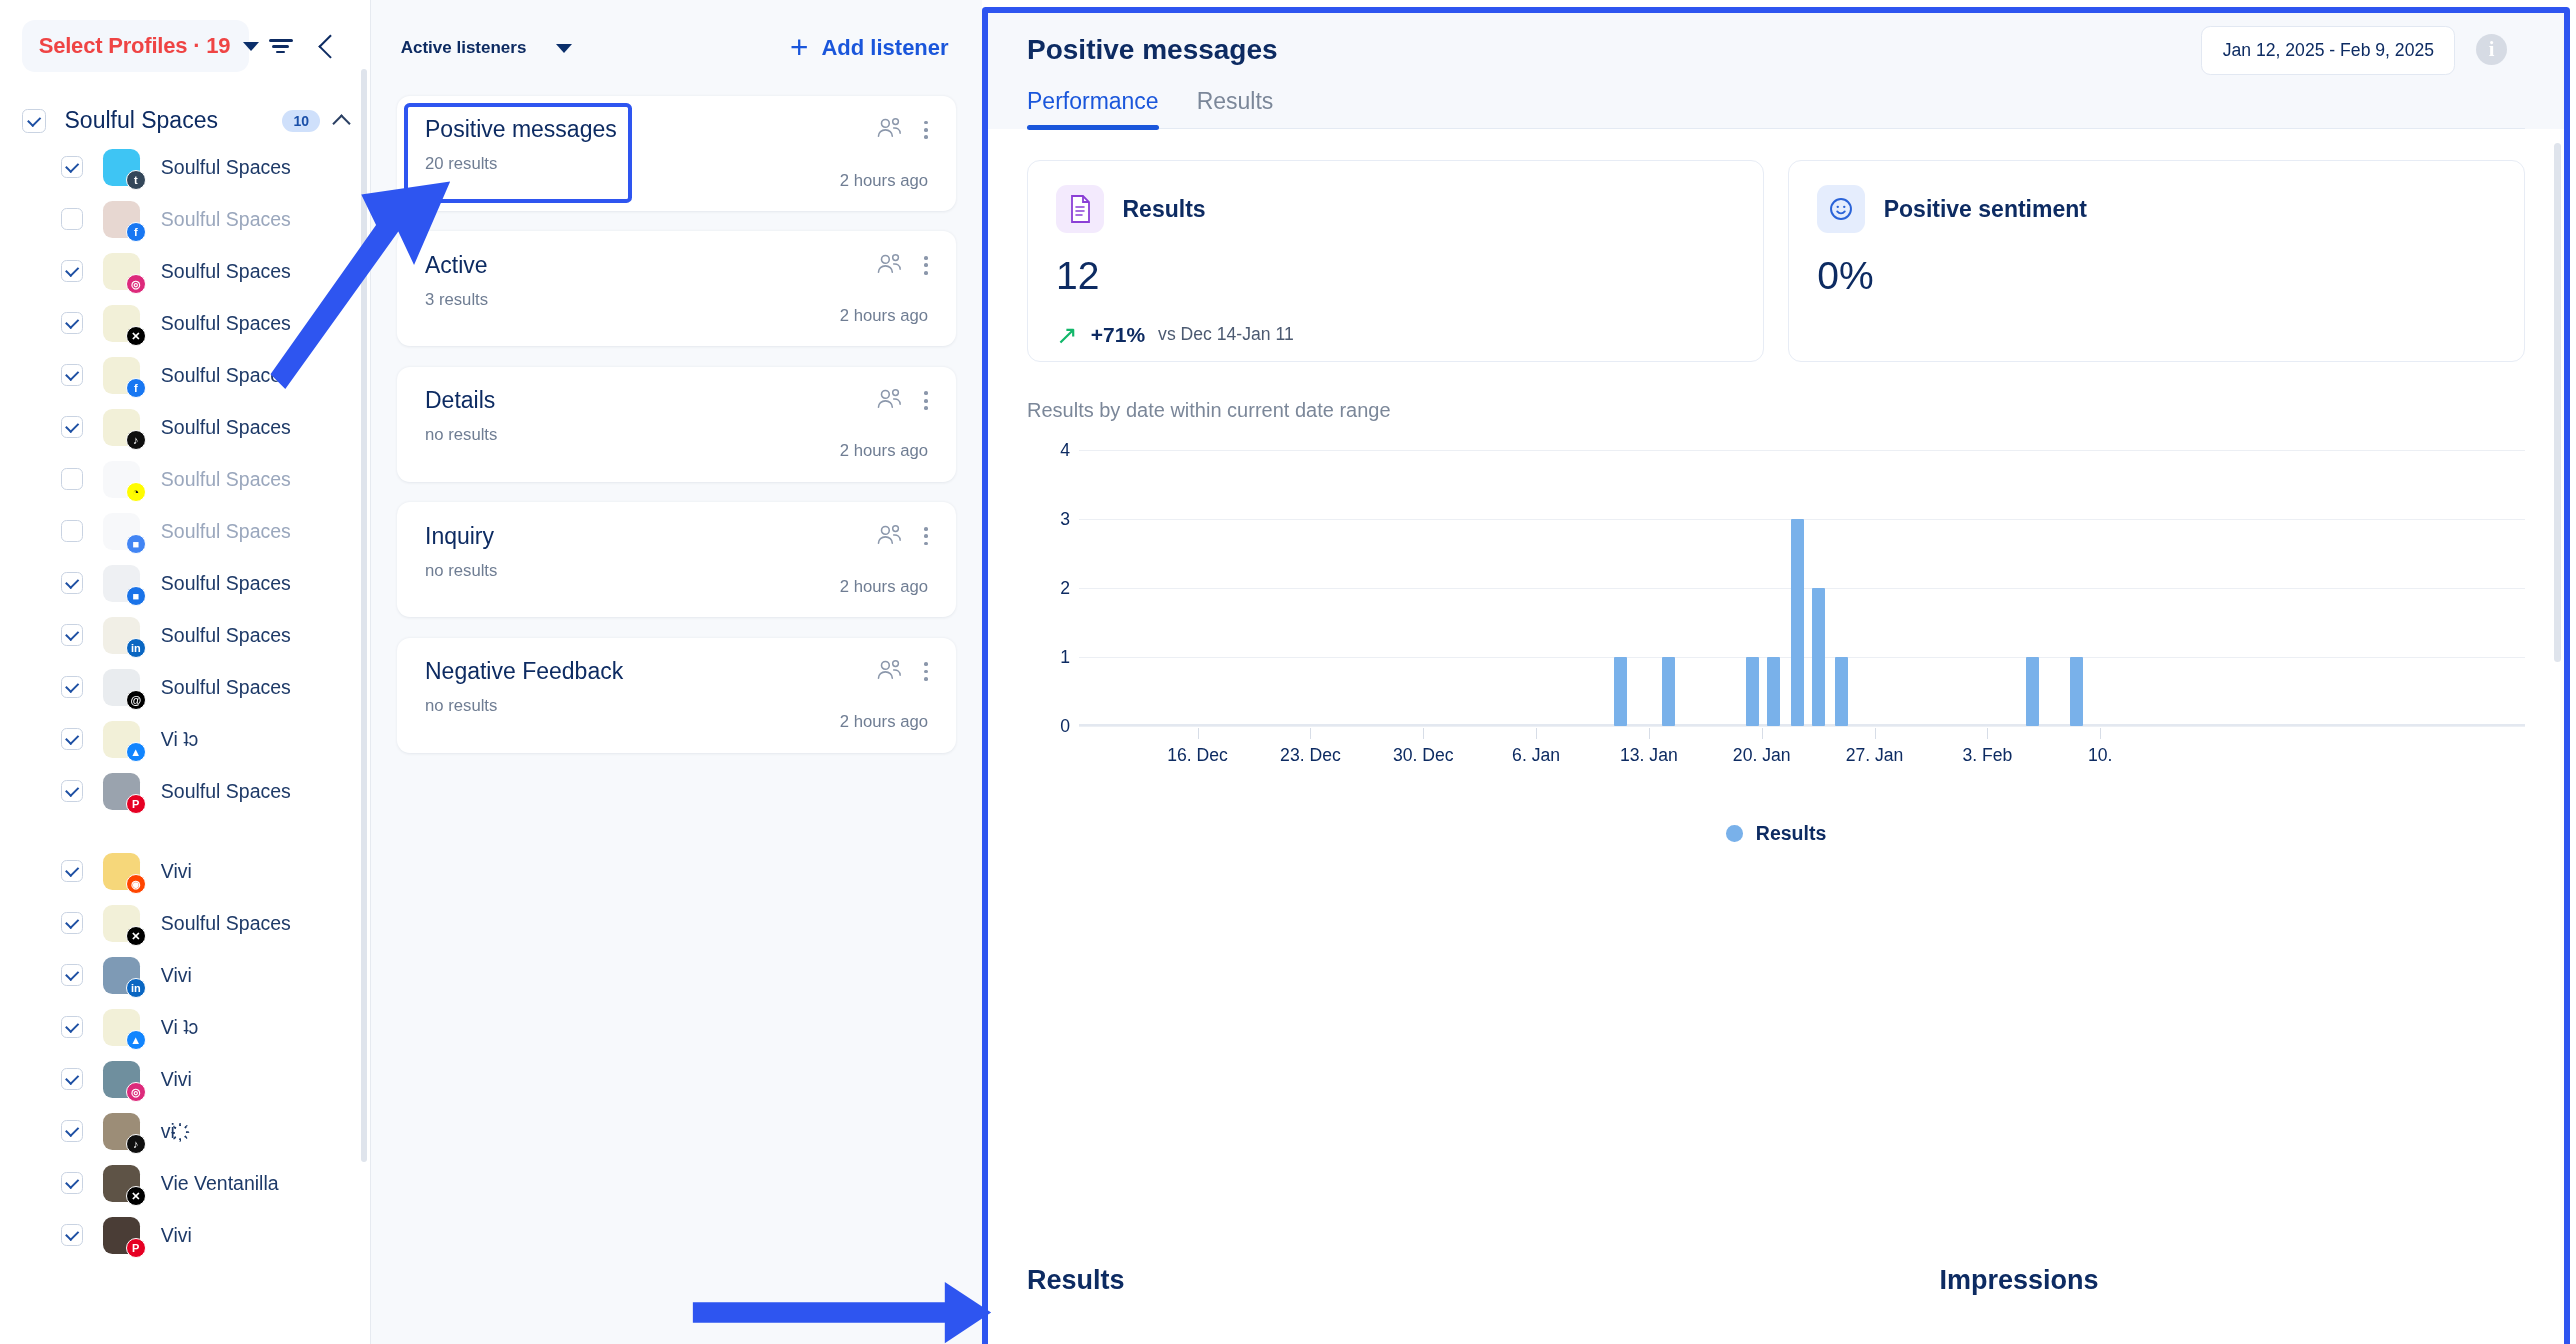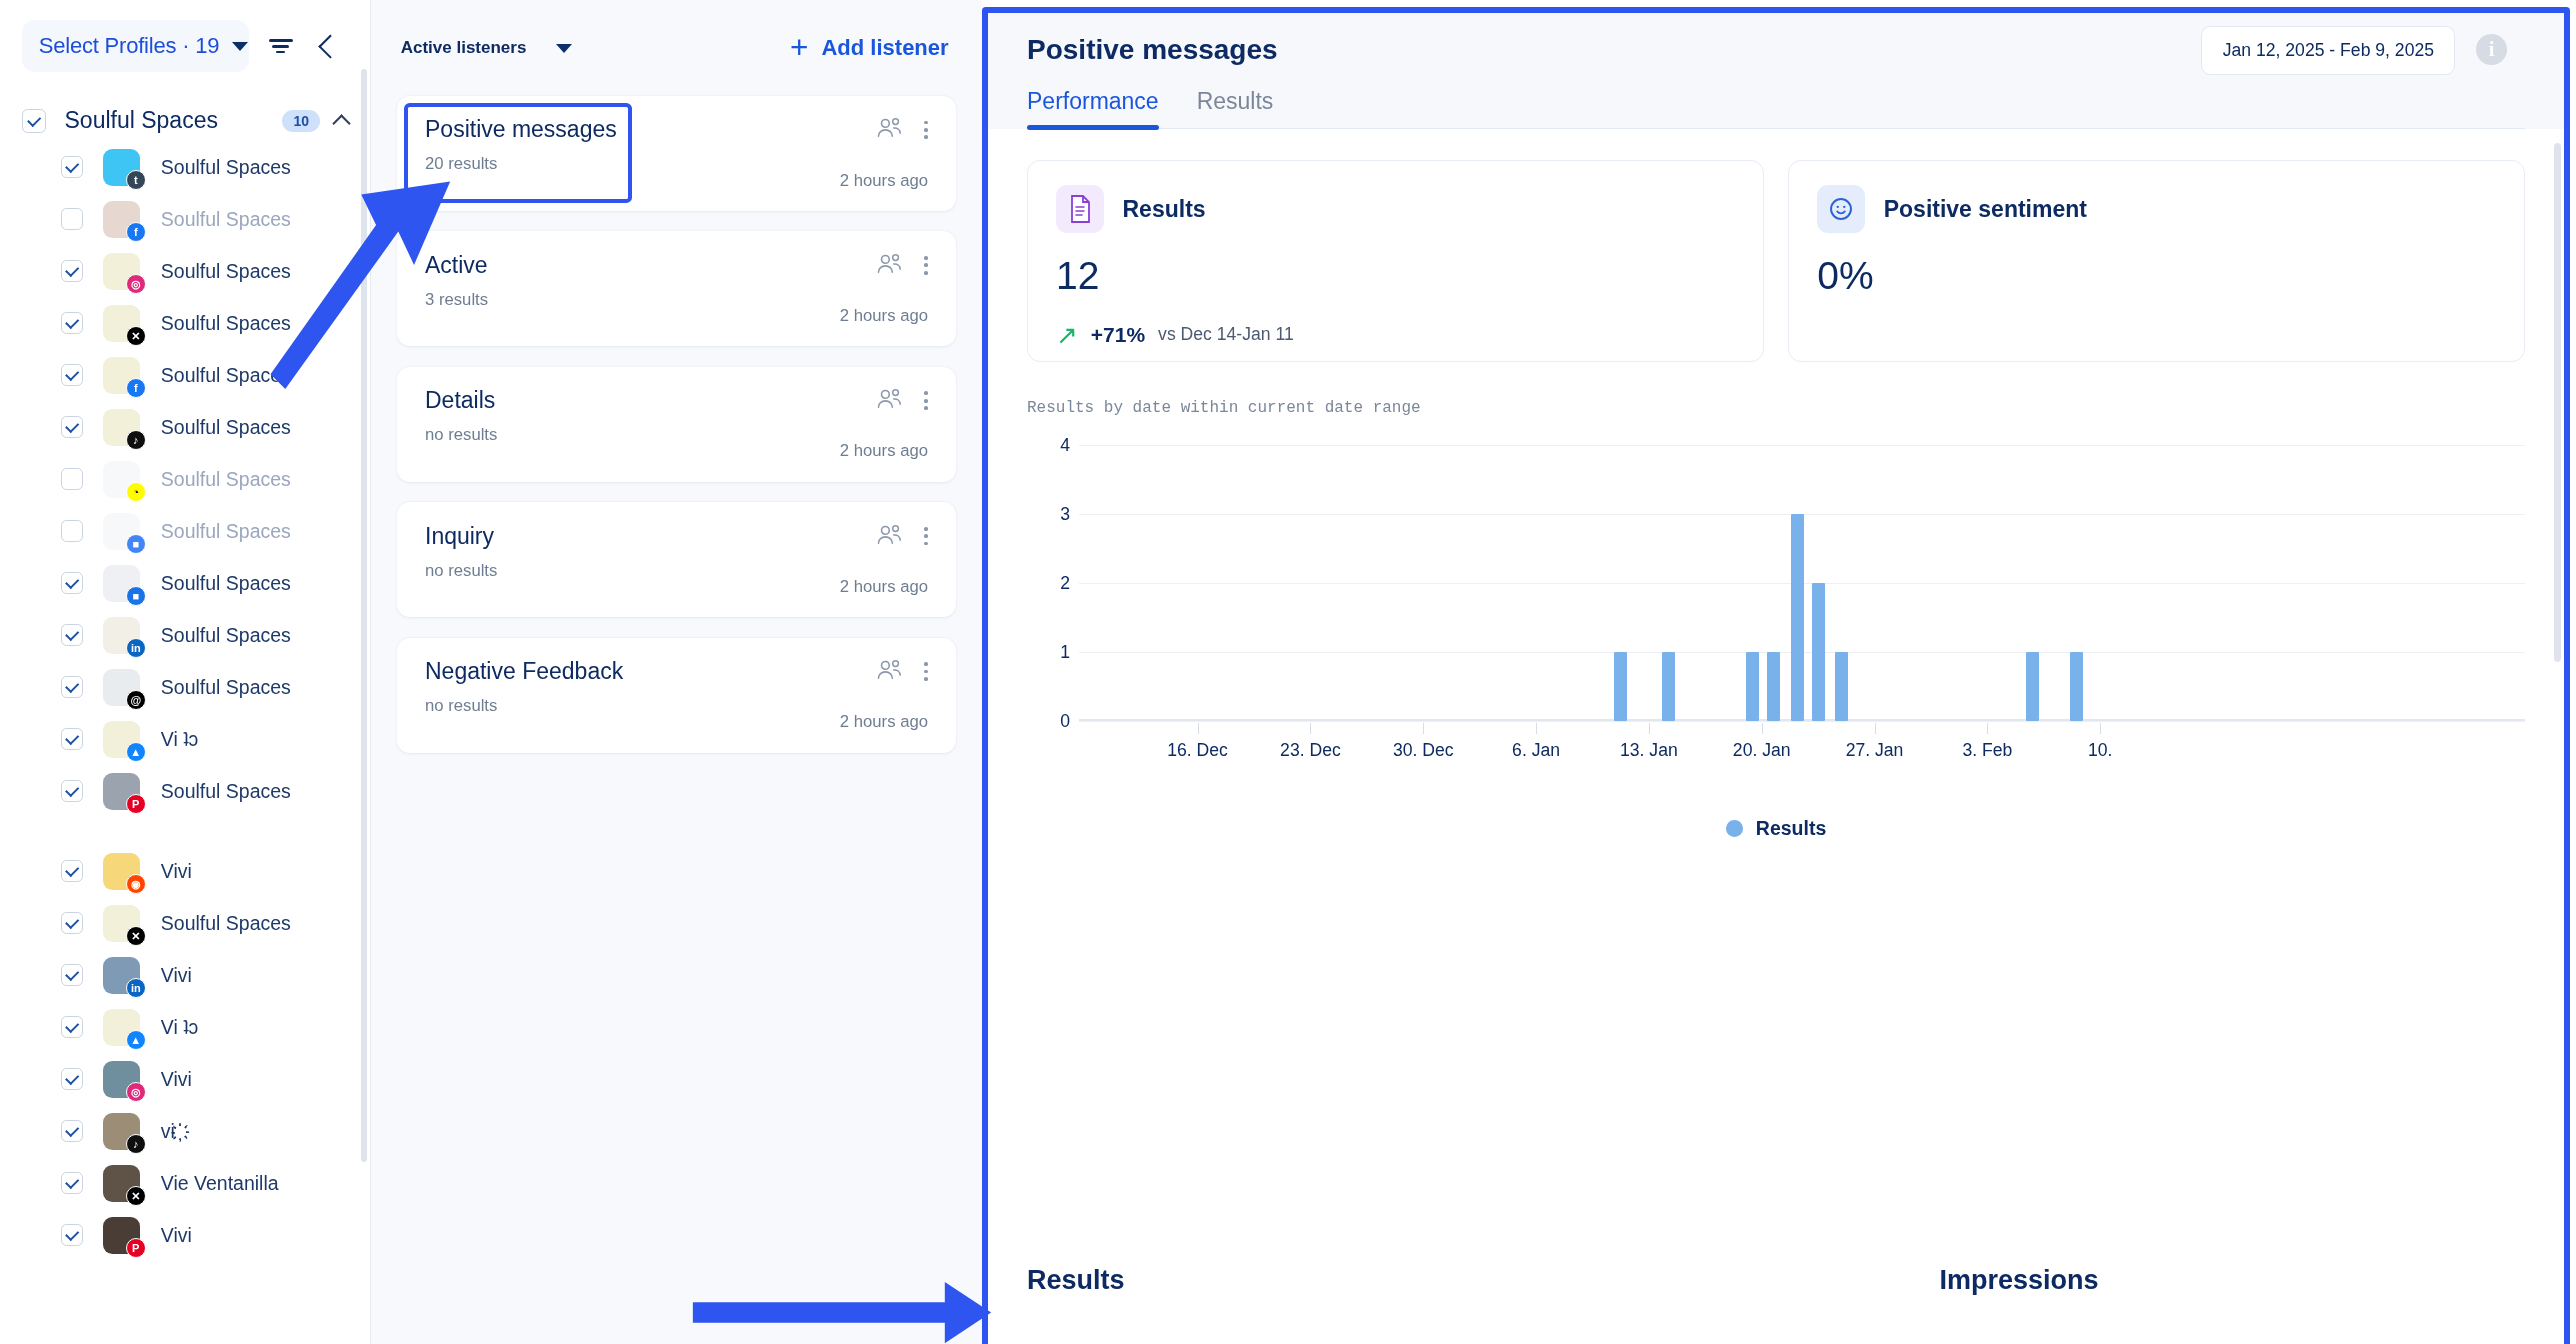--- a/index.html
+++ b/index.html
@@ -15,21 +15,21 @@
   .sidebar {
     width: 371px; height: 1345px; background: #ffffff;
     border-right: 0.9px solid #e6eaf0; position: relative; flex: 0 0 371px;
   }
   .sb-top { display:flex; align-items:center; padding: 20.4px 16.7px 0 22px; gap: 13px; }
   .profile-select {
     display:flex; align-items:center; justify-content:space-between;
     background:#f4f7fc; border-radius: 13px; padding: 12px 16.7px;
     width: 227px; height: 52px; cursor:pointer;
   }
-  .profile-select-label { font-size: 22px; font-weight: 400; color:#1d4ed8; letter-spacing:-0.2px; white-space:nowrap;}
+  .profile-select-label { font-size: 22px; font-weight: 700; color:#ef4444; letter-spacing:-0.2px; white-space:nowrap;}
   .caret-down { width:0;height:0;border-left:8.3px solid transparent;border-right:8.3px solid transparent;border-top:9.3px solid #0b2f6b; margin-left:13px;}
   .icon-btn { width: 37px; height:37px; display:flex;align-items:center;justify-content:center; cursor:pointer;}
   .filter-icon span { display:block; height:2.8px; background:#0d2b62; border-radius:1.9px; margin: 2.8px auto;}
   .filter-icon span:nth-child(1){ width:24px;}
   .filter-icon span:nth-child(2){ width:16.7px;}
   .filter-icon span:nth-child(3){ width:9.3px;}
   .chev-left { width:16.7px; height:16.7px; border-left:2.8px solid #0d2b62; border-bottom:2.8px solid #0d2b62; transform: rotate(45deg); }
 
   .group { margin-top: 28px; }
   .group-head { display:flex; align-items:center; padding: 0 22px 0 22px; height: 41px; }
@@ -121,21 +121,21 @@
   .kpi-icon.smile { background:#e5edfd; }
   .kpi-label { font-size:23px; font-weight:700; color:#0d2b62; }
   .kpi-value { font-size: 39px; color:#0d2b62; margin-top: 20.4px; font-weight:400;}
   .kpi-delta { display:flex; align-items:center; gap:13px; margin-top: 24px;}
   .arrow-up { color:#12b76a; font-size:26px; line-height:1;}
   .delta-pct { font-size:21px; font-weight:700; color:#0d2b62;}
   .delta-vs { font-size:17.6px; color:#4c5a71;}
 
   .chart-block { margin-top: 37px; }
   .chart-title { font-size:27px; font-weight:700; color:#0d2b62;}
-  .chart-sub { font-size:16px; color:#7b8799; margin-top: 23px; font-family: Liberation Mono, monospace;}
+  .chart-sub { font-size:20px; color:#7b8799; margin-top: 23px;}
   .chart-area { position:relative; margin-top: 28px; height: 315px; }
   .plot { position:absolute; left: 52px; right: 0; top: 0; bottom: 39px; }
   .gridline { position:absolute; left:0; right:0; height:0.9px; background:#eceff4;}
   .axis-base { position:absolute; left:0; right:0; bottom:0; height:1.9px; background:#e3e8f0;}
   .ylab { position:absolute; left:0; font-size:17.6px; color:#0d2b62; transform: translateY(-50%); width:43px; text-align:right;}
   .bar { position:absolute; bottom:0; width: 13px; background:#79b1ea; border-radius:0.9px;}
   .xtick { position:absolute; top: 0; width:0.9px; height:11px; background:#d7dde7;}
   .xlab { position:absolute; top: 15px; font-size:17.6px; color:#0d2b62; transform: translateX(-50%); white-space:nowrap;}
   .legend { display:flex; align-items:center; justify-content:center; gap:13px; margin-top: 57px;}
   .legend-dot { width:16.7px;height:16.7px;border-radius:50%; background:#79b1ea;}

